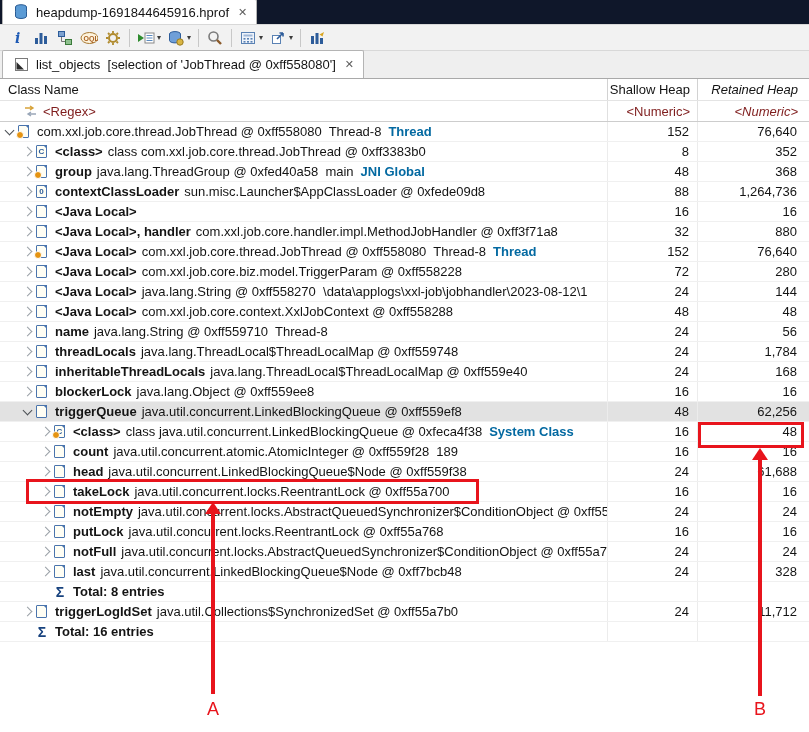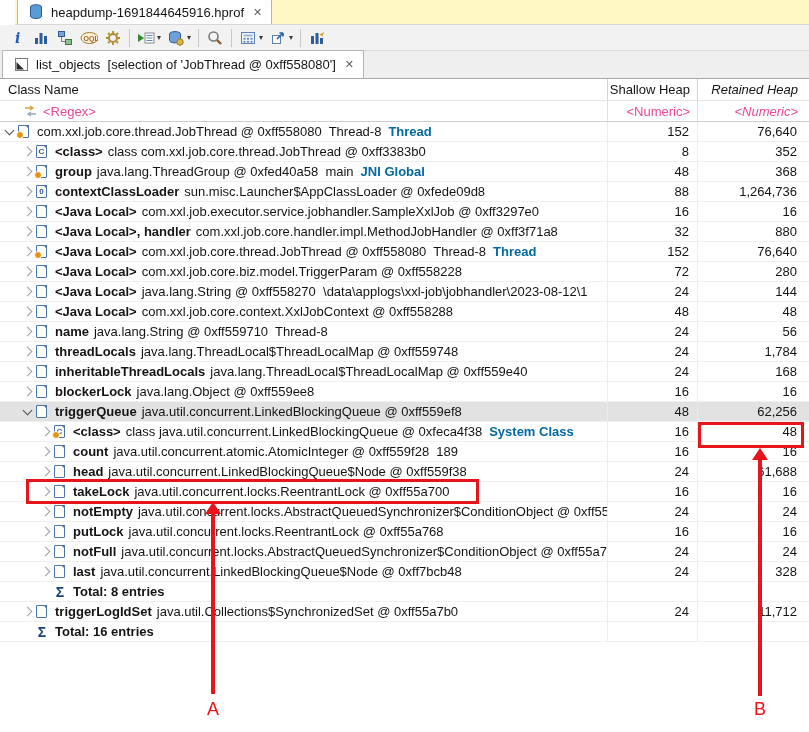--- a/index.html
+++ b/index.html
@@ -1,42 +1,42 @@
 <!DOCTYPE html>
 <html style="--ann: #e8141c;"><head>
 <meta charset="utf-8">
 <style>
   html,body{margin:0;padding:0;background:#ffffff;}
   .app{position:relative;width:809px;height:732px;overflow:hidden;background:#fff;
        font-family:"Liberation Sans",sans-serif;font-size:13px;color:#141414;}
 
   
-  .editor-tabbar{height:25px;background:#fef9c3;border-bottom:1px solid #d8d8d8;
-                 display:flex;align-items:flex-end;box-sizing:border-box;margin-left:15px;}
+  .editor-tabbar{height:25px;background:#0f172a;border-bottom:1px solid #d8d8d8;
+                 display:flex;align-items:flex-end;box-sizing:border-box;}
   .tab{display:flex;align-items:center;gap:6px;height:24px;padding:0 9px;background:#fff;
        border:1px solid #b4b4b4;border-bottom:none;margin-left:2px;border-radius:2px 2px 0 0;cursor:pointer;}
   .tab-title{white-space:pre;}
   .tab-close{color:#5d5d5d;font-size:11px;margin-left:3px;cursor:pointer;}
 
   
   .toolbar{height:26px;background:#f2f2f2;display:flex;align-items:center;padding:0 5px;
            border-bottom:1px solid #d8d8d8;box-sizing:border-box;}
   .tbtn{display:flex;align-items:center;gap:2px;background:none;border:none;padding:2px 3px;cursor:pointer;}
   .tbicon{display:inline-flex;width:18px;height:16px;align-items:center;justify-content:center;}
   .menu-arrow{font-size:8px;color:#3c3c3c;}
   .tsep{width:1px;height:18px;background:#c8c8c8;margin:0 4px;}
 
   
   .view-tabbar{height:28px;background:#efefef;border-bottom:1px solid #a9a9a9;
                display:flex;align-items:flex-end;box-sizing:border-box;}
   .view-tabbar .tab{height:27px;}
 
   
   .thead .hrow{display:flex;height:22px;align-items:center;border-bottom:1px solid #e4e4e4;box-sizing:border-box;}
-  .thead .frow{display:flex;height:21px;align-items:center;border-bottom:1px solid #cdcdcd;box-sizing:border-box;color:#ec4899;}
+  .thead .frow{display:flex;height:21px;align-items:center;border-bottom:1px solid #cdcdcd;box-sizing:border-box;color:#7f1d1d;}
   .hc-class{flex:1;padding-left:8px;display:flex;align-items:center;gap:6px;overflow:hidden;}
   .hc-num{width:90px;text-align:center;padding-right:7px;border-left:1px solid #d2d2d2;box-sizing:border-box;
           align-self:stretch;display:flex;align-items:center;justify-content:flex-end;}
   .hc-num.last{width:108px;font-style:italic;}
   .hc-strip{width:4px;align-self:stretch;}
   .frow .hc-num{border-left:1px solid #e0e0e0;}
   .frow .hc-class{padding-left:24px;}
 
   .rows .row{display:flex;height:20px;align-items:center;border-bottom:1px solid #f0f0f0;box-sizing:border-box;cursor:default;}
   .rows .row.selected{background:#e2e2e2;}
@@ -339,21 +339,20 @@
       <div class="row">
         <div class="ccell">
           <span style="width: 20px; flex: 0 0 auto;"></span>
           <span class="chevslot">
             <span class="chev"></span>
           </span>
           <span class="ticon-wrap">
             <span class="page"></span>
           </span>
           <span class="blabel">&lt;Java Local&gt;</span>
-          <span class="rtext">com.xxl.job.executor.service.jobhandler.SampleXxlJob @ 0xff3297e0</span>
         </div>
         <div class="ncell">16</div>
         <div class="ncell last">16</div>
         <div class="nstrip"></div>
       </div>
       <div class="row">
         <div class="ccell">
           <span style="width: 20px; flex: 0 0 auto;"></span>
           <span class="chevslot">
             <span class="chev"></span>

